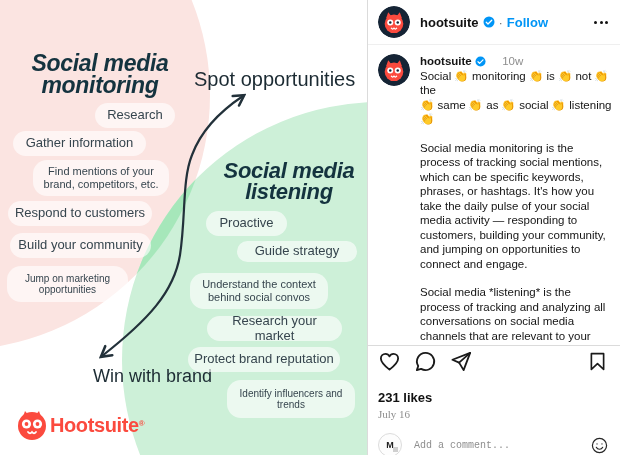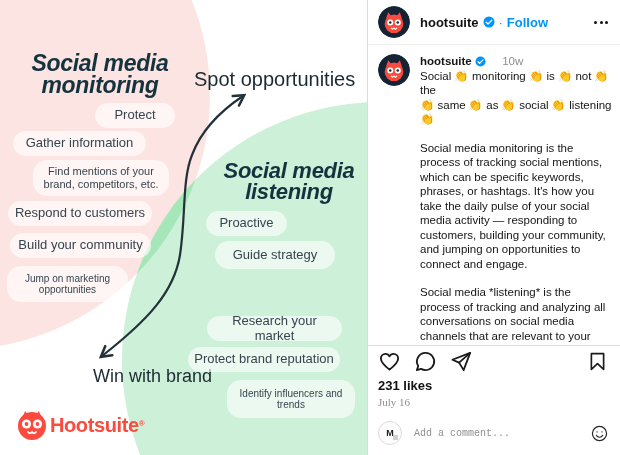--- a/index.html
+++ b/index.html
@@ -45,21 +45,21 @@
   .cap{width:194px;font-size:11.5px;line-height:14.5px;color:#151515;}
   .cap .first{margin-bottom:0;}
   .cap b{font-weight:bold;}
   .tstamp{color:#8e8e8e;margin-left:13px;}
   .cap p{margin:14px 0 0 0;}
   .badge{display:inline-block;vertical-align:-2px;}
 
   .p-actions{height:30px;min-height:30px;border-top:1px solid #dbdbdb;display:flex;align-items:center;gap:13px;padding:2px 12px 0 10px;}
   .act{cursor:pointer;display:flex;align-items:center;}
   .act.save{margin-left:auto;}
-  .likes{padding:3px 10px 0;font-size:13px;font-weight:bold;color:#111;cursor:pointer;}
+  .likes{padding:3px 10px 0;font-size:13px;font-weight:bold;color:#111;cursor:pointer;margin-top:12px;}
   .date{padding:3px 10px 0;font-size:11px;color:#8e8e8e;font-family:Liberation Serif, serif;}
   .comment-row{margin-top:13px;padding:0 12px 0 10px;display:flex;align-items:center;gap:10px;}
   .avatar24{width:24px;height:24px;min-width:24px;border-radius:50%;background:#fdfdfd;border:1px solid #dcdcdc;
             position:relative;display:flex;align-items:center;justify-content:center;font-size:9px;font-weight:bold;color:#222;}
   .avatar24 .px{position:absolute;right:3px;bottom:4px;width:5px;height:5px;background:#cfcfcf;}
   .comment-input{flex:1;border:none;outline:none;font-size:10px;color:#262626;font-family:Liberation Mono, monospace;}
   .comment-input::placeholder{color:#8e8e8e;}
   .emoji-btn{cursor:pointer;display:flex;align-items:center;}
 </style>
 </head>
@@ -91,29 +91,30 @@
     </div>
 
     <div class="head head-listening">
       <div>Social media</div>
       <div>listening</div>
     </div>
 
     <div class="note spot">Spot opportunities</div>
     <div class="note win">Win with brand</div>
 
-    <div class="pill" style="left:95px;top:103px;width:80px;height:25px;">Protect</div>
+    <div class="pill" style="left:95px;top:103px;width:80px;height:25px;">Research</div>
     <div class="pill" style="left:13px;top:131px;width:133px;height:25px;">Gather information</div>
     <div class="pill" style="left:8px;top:201px;width:144px;height:25px;">Respond to customers</div>
     <div class="pill small" style="left:33px;top:160px;width:136px;height:36px;">Find mentions of your brand, competitors, etc.</div>
     <div class="pill" style="left:10px;top:233px;width:141px;height:25px;">Build your community</div>
     <div class="pill mid" style="left:7px;top:266px;width:121px;height:36px;">Jump on marketing opportunities</div>
 
     <div class="pill" style="left:206px;top:211px;width:81px;height:25px;">Proactive</div>
-    <div class="pill" style="left:215px;top:241px;width:120px;height:28px;">Guide strategy</div>
+    <div class="pill" style="left:237px;top:241px;width:120px;height:21px;">Guide strategy</div>
+    <div class="pill small" style="left:190px;top:273px;width:138px;height:36px;">Understand the context behind social convos</div>
     <div class="pill" style="left:188px;top:347px;width:152px;height:25px;">Protect brand reputation</div>
     <div class="pill" style="left:207px;top:316px;width:135px;height:25px;">Research your market</div>
     <div class="pill mid" style="left:227px;top:380px;width:128px;height:38px;">Identify influencers and trends</div>
 
     <div class="brand">
       <svg width="36" height="34" viewBox="0 0 36 34">
         <path d="M8,12 L11,3 L16,9 Z" fill="#fb4a3e"></path>
         <path d="M28,12 L25,3 L20,9 Z" fill="#fb4a3e"></path>
         <circle cx="18" cy="18" r="14" fill="#fb4a3e"></circle>
         <circle cx="12.5" cy="16" r="4.6" fill="#fff"></circle>

